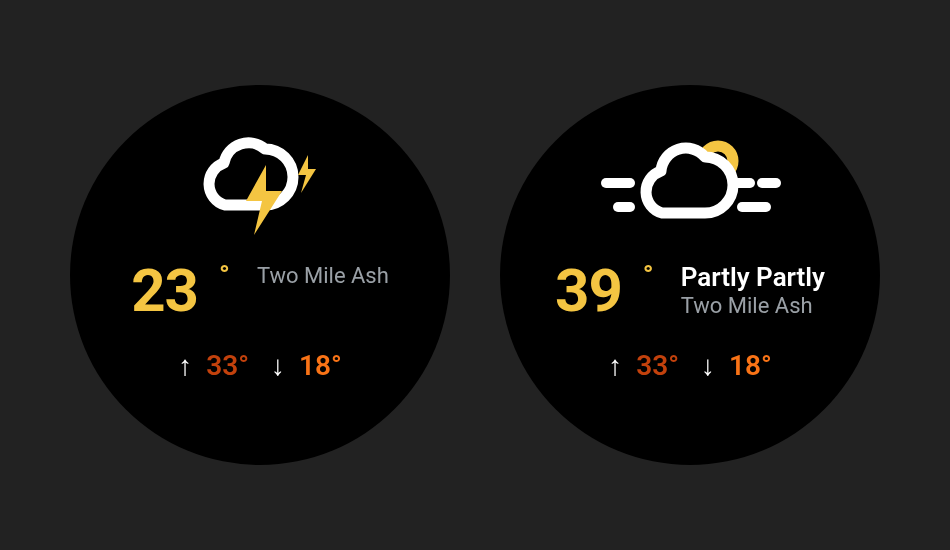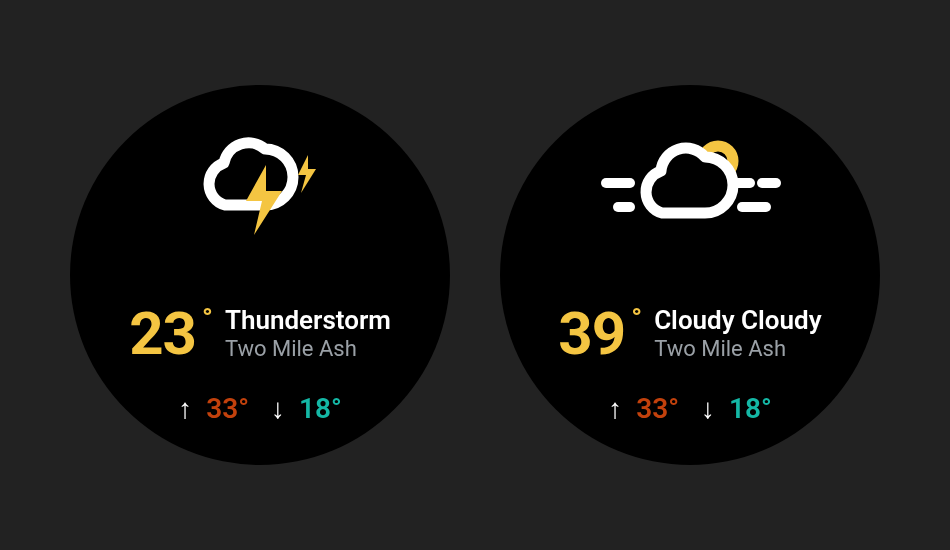--- a/index.html
+++ b/index.html
@@ -30,23 +30,22 @@
       justify-content: center;
       margin-bottom: 18px;
     }
     .icon-area svg {
       overflow: visible;
     }
     .temp-row {
       display: flex;
       align-items: flex-start;
       justify-content: center;
-      gap: 8px;
+      gap: 23px;
       margin-bottom: 28px;
-      margin-top: 43px;
     }
     .temp-big {
       color: #f4c542;
       font-size: 60px;
       font-weight: 700;
       line-height: 1;
       letter-spacing: -1px;
       position: relative;
     }
     .temp-degree {
@@ -94,21 +93,21 @@
       font-size: 28px;
       font-weight: 400;
       line-height: 1;
     }
     .hi-temp {
       color: #c2410c;
       font-size: 28px;
       font-weight: 600;
     }
     .lo-temp {
-      color: #14b8a6;
+      color: #f97316;
       font-size: 28px;
       font-weight: 600;
     }
   </style>
 </head>
 <body>
 
 <div class="watch-face">
   <div class="icon-area">
     <svg width="180" height="110" viewBox="0 0 180 110">
@@ -121,21 +120,20 @@
 
       <path d="M 96 32 L 76 68 L 92 68 L 84 102 L 112 58 L 96 58 Z" fill="#f4c542"></path>
 
       <path d="M 138 22 L 128 42 L 136 42 L 131 60 L 146 36 L 138 36 Z" fill="#f4c542"></path>
     </svg>
   </div>
   <div class="temp-row">
     <span class="temp-big">23</span>
     <span class="temp-degree">°</span>
     <div class="condition-block">
-      <div class="condition">Thunderstorm</div>
       <div class="location">Two Mile Ash</div>
     </div>
   </div>
   <div class="hi-lo-row">
     <div class="hi-lo-group">
       <span class="arrow">↑</span>
       <span class="hi-temp">33°</span>
     </div>
     <div class="hi-lo-group">
       <span class="arrow">↓</span>
@@ -161,21 +159,21 @@
 
       <line x1="148" y1="50" x2="160" y2="50" stroke="#fff" stroke-width="10" stroke-linecap="round"></line>
       <line x1="172" y1="50" x2="186" y2="50" stroke="#fff" stroke-width="10" stroke-linecap="round"></line>
       <line x1="152" y1="74" x2="176" y2="74" stroke="#fff" stroke-width="10" stroke-linecap="round"></line>
     </svg>
   </div>
   <div class="temp-row">
     <span class="temp-big">39</span>
     <span class="temp-degree">°</span>
     <div class="condition-block">
-      <div class="condition">Cloudy Cloudy</div>
+      <div class="condition">Partly Partly</div>
       <div class="location">Two Mile Ash</div>
     </div>
   </div>
   <div class="hi-lo-row">
     <div class="hi-lo-group">
       <span class="arrow">↑</span>
       <span class="hi-temp">33°</span>
     </div>
     <div class="hi-lo-group">
       <span class="arrow">↓</span>

